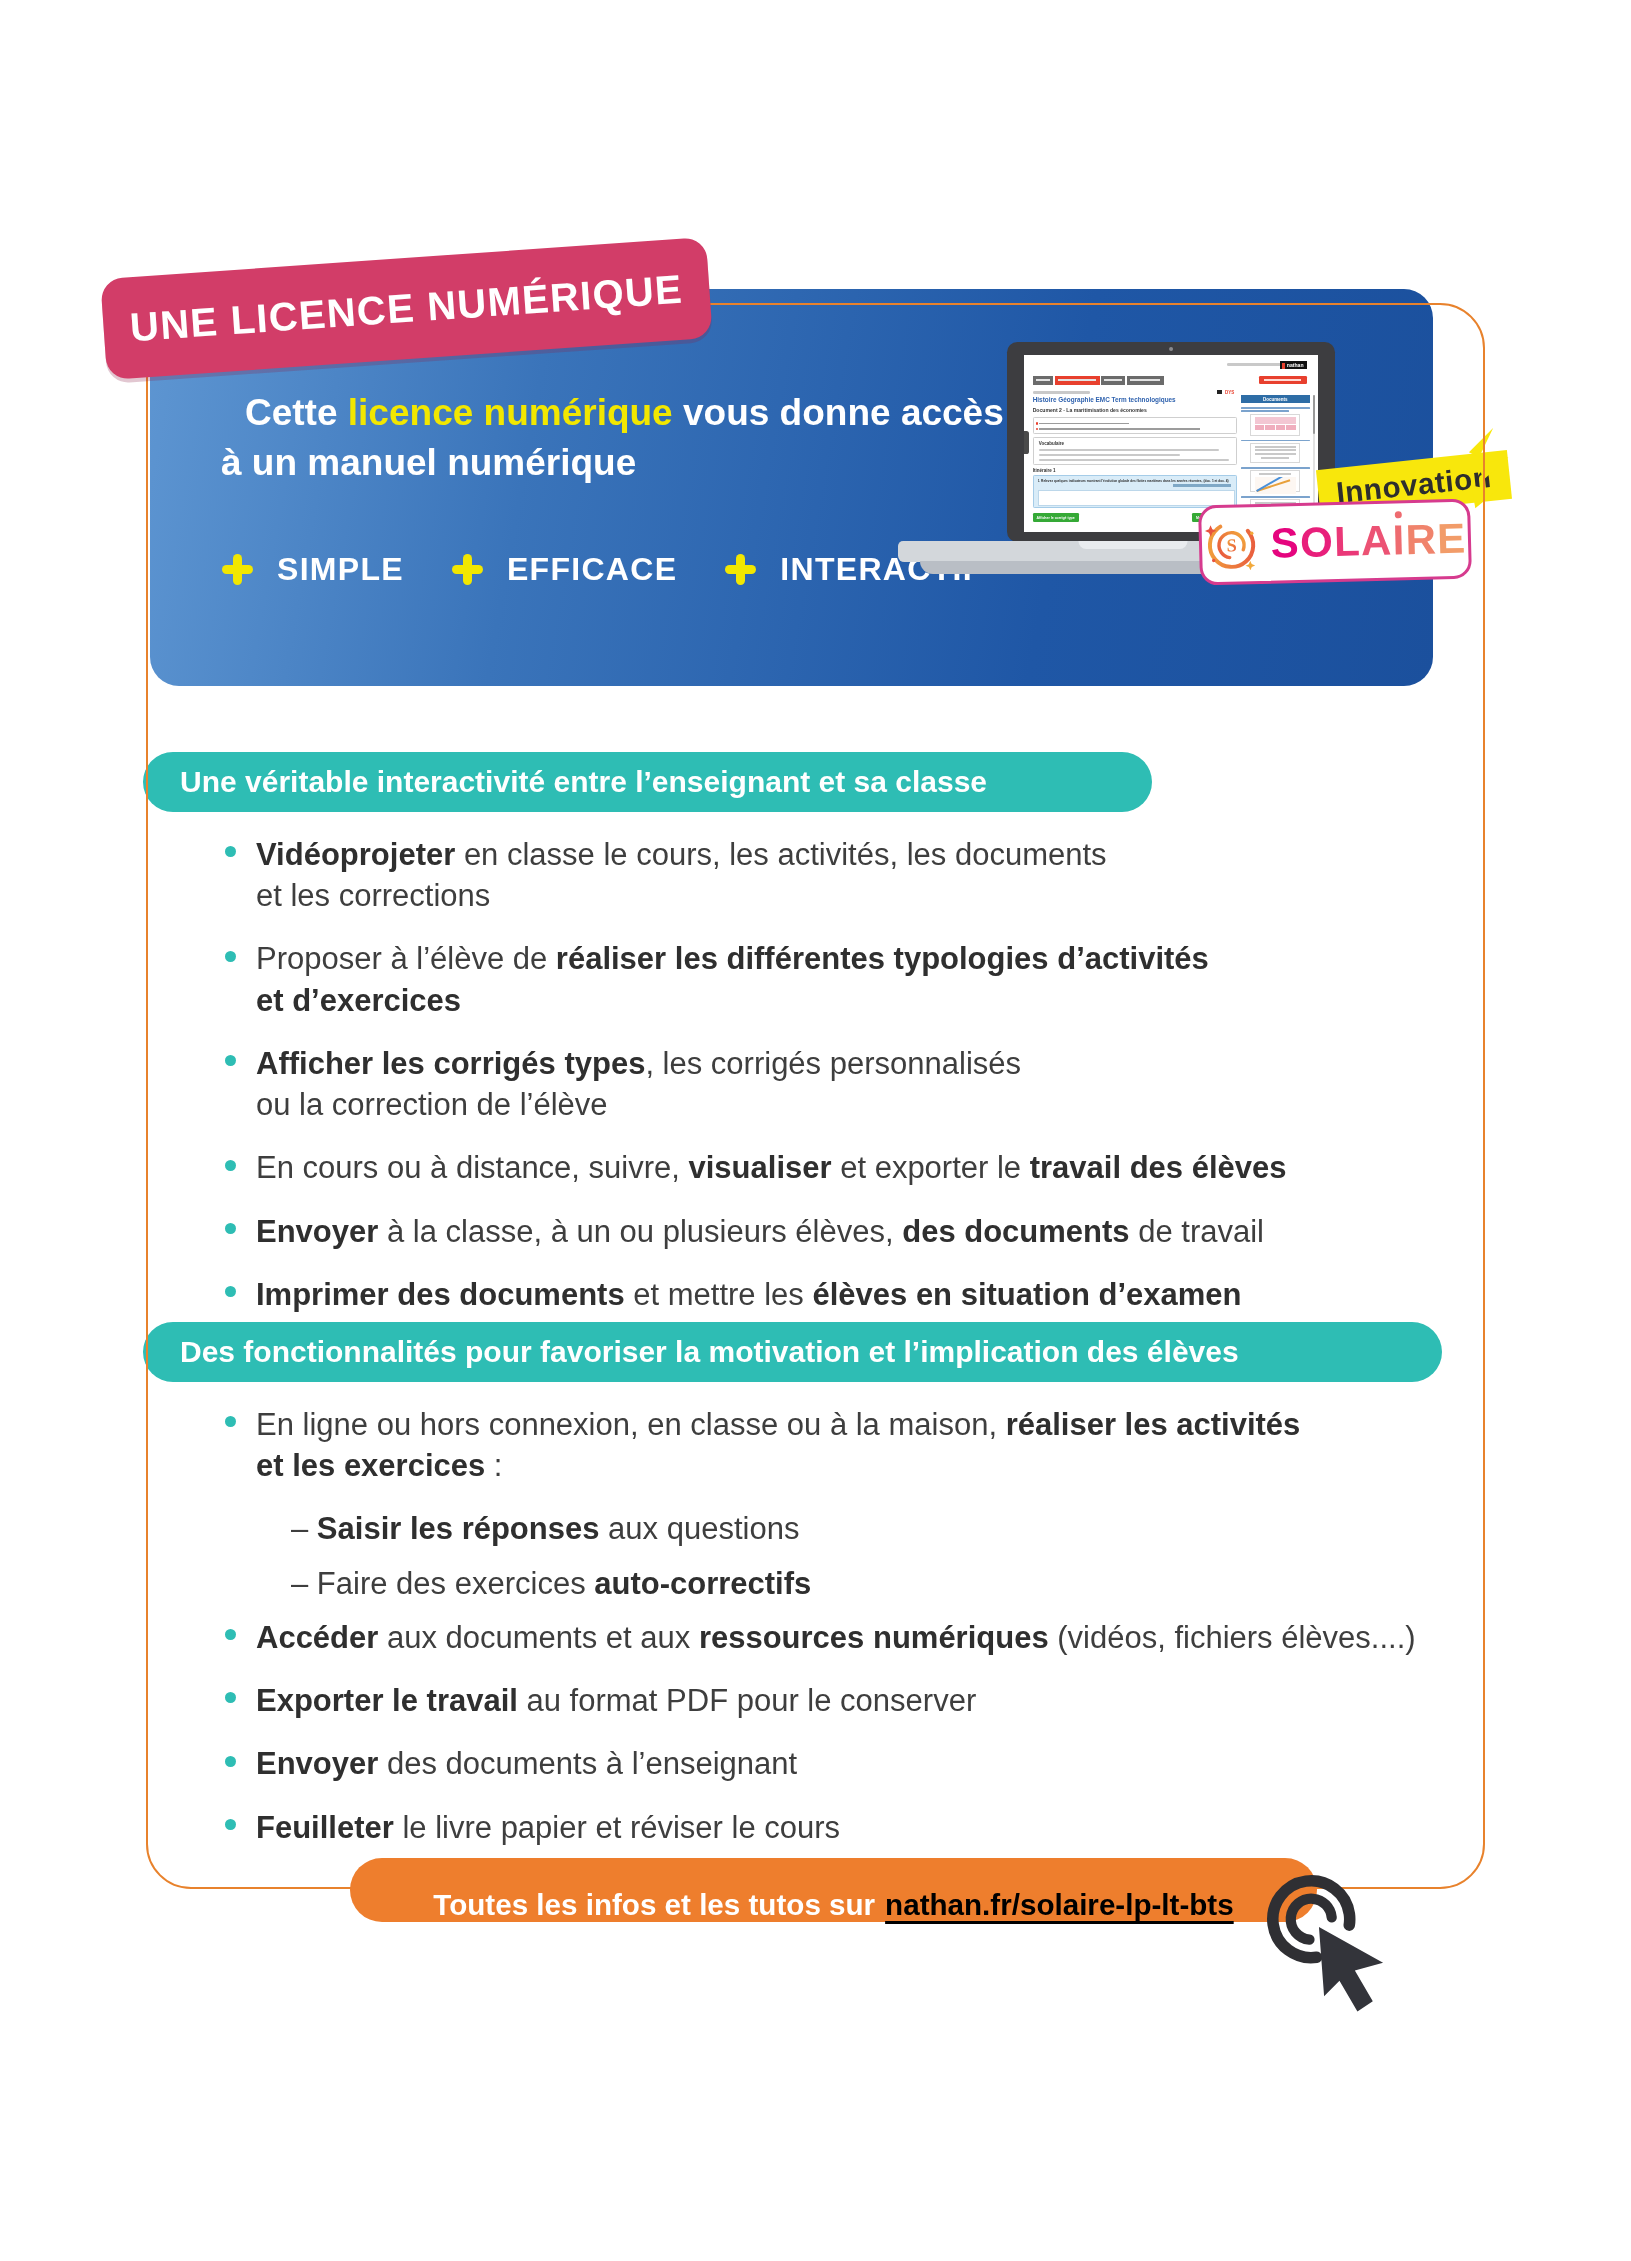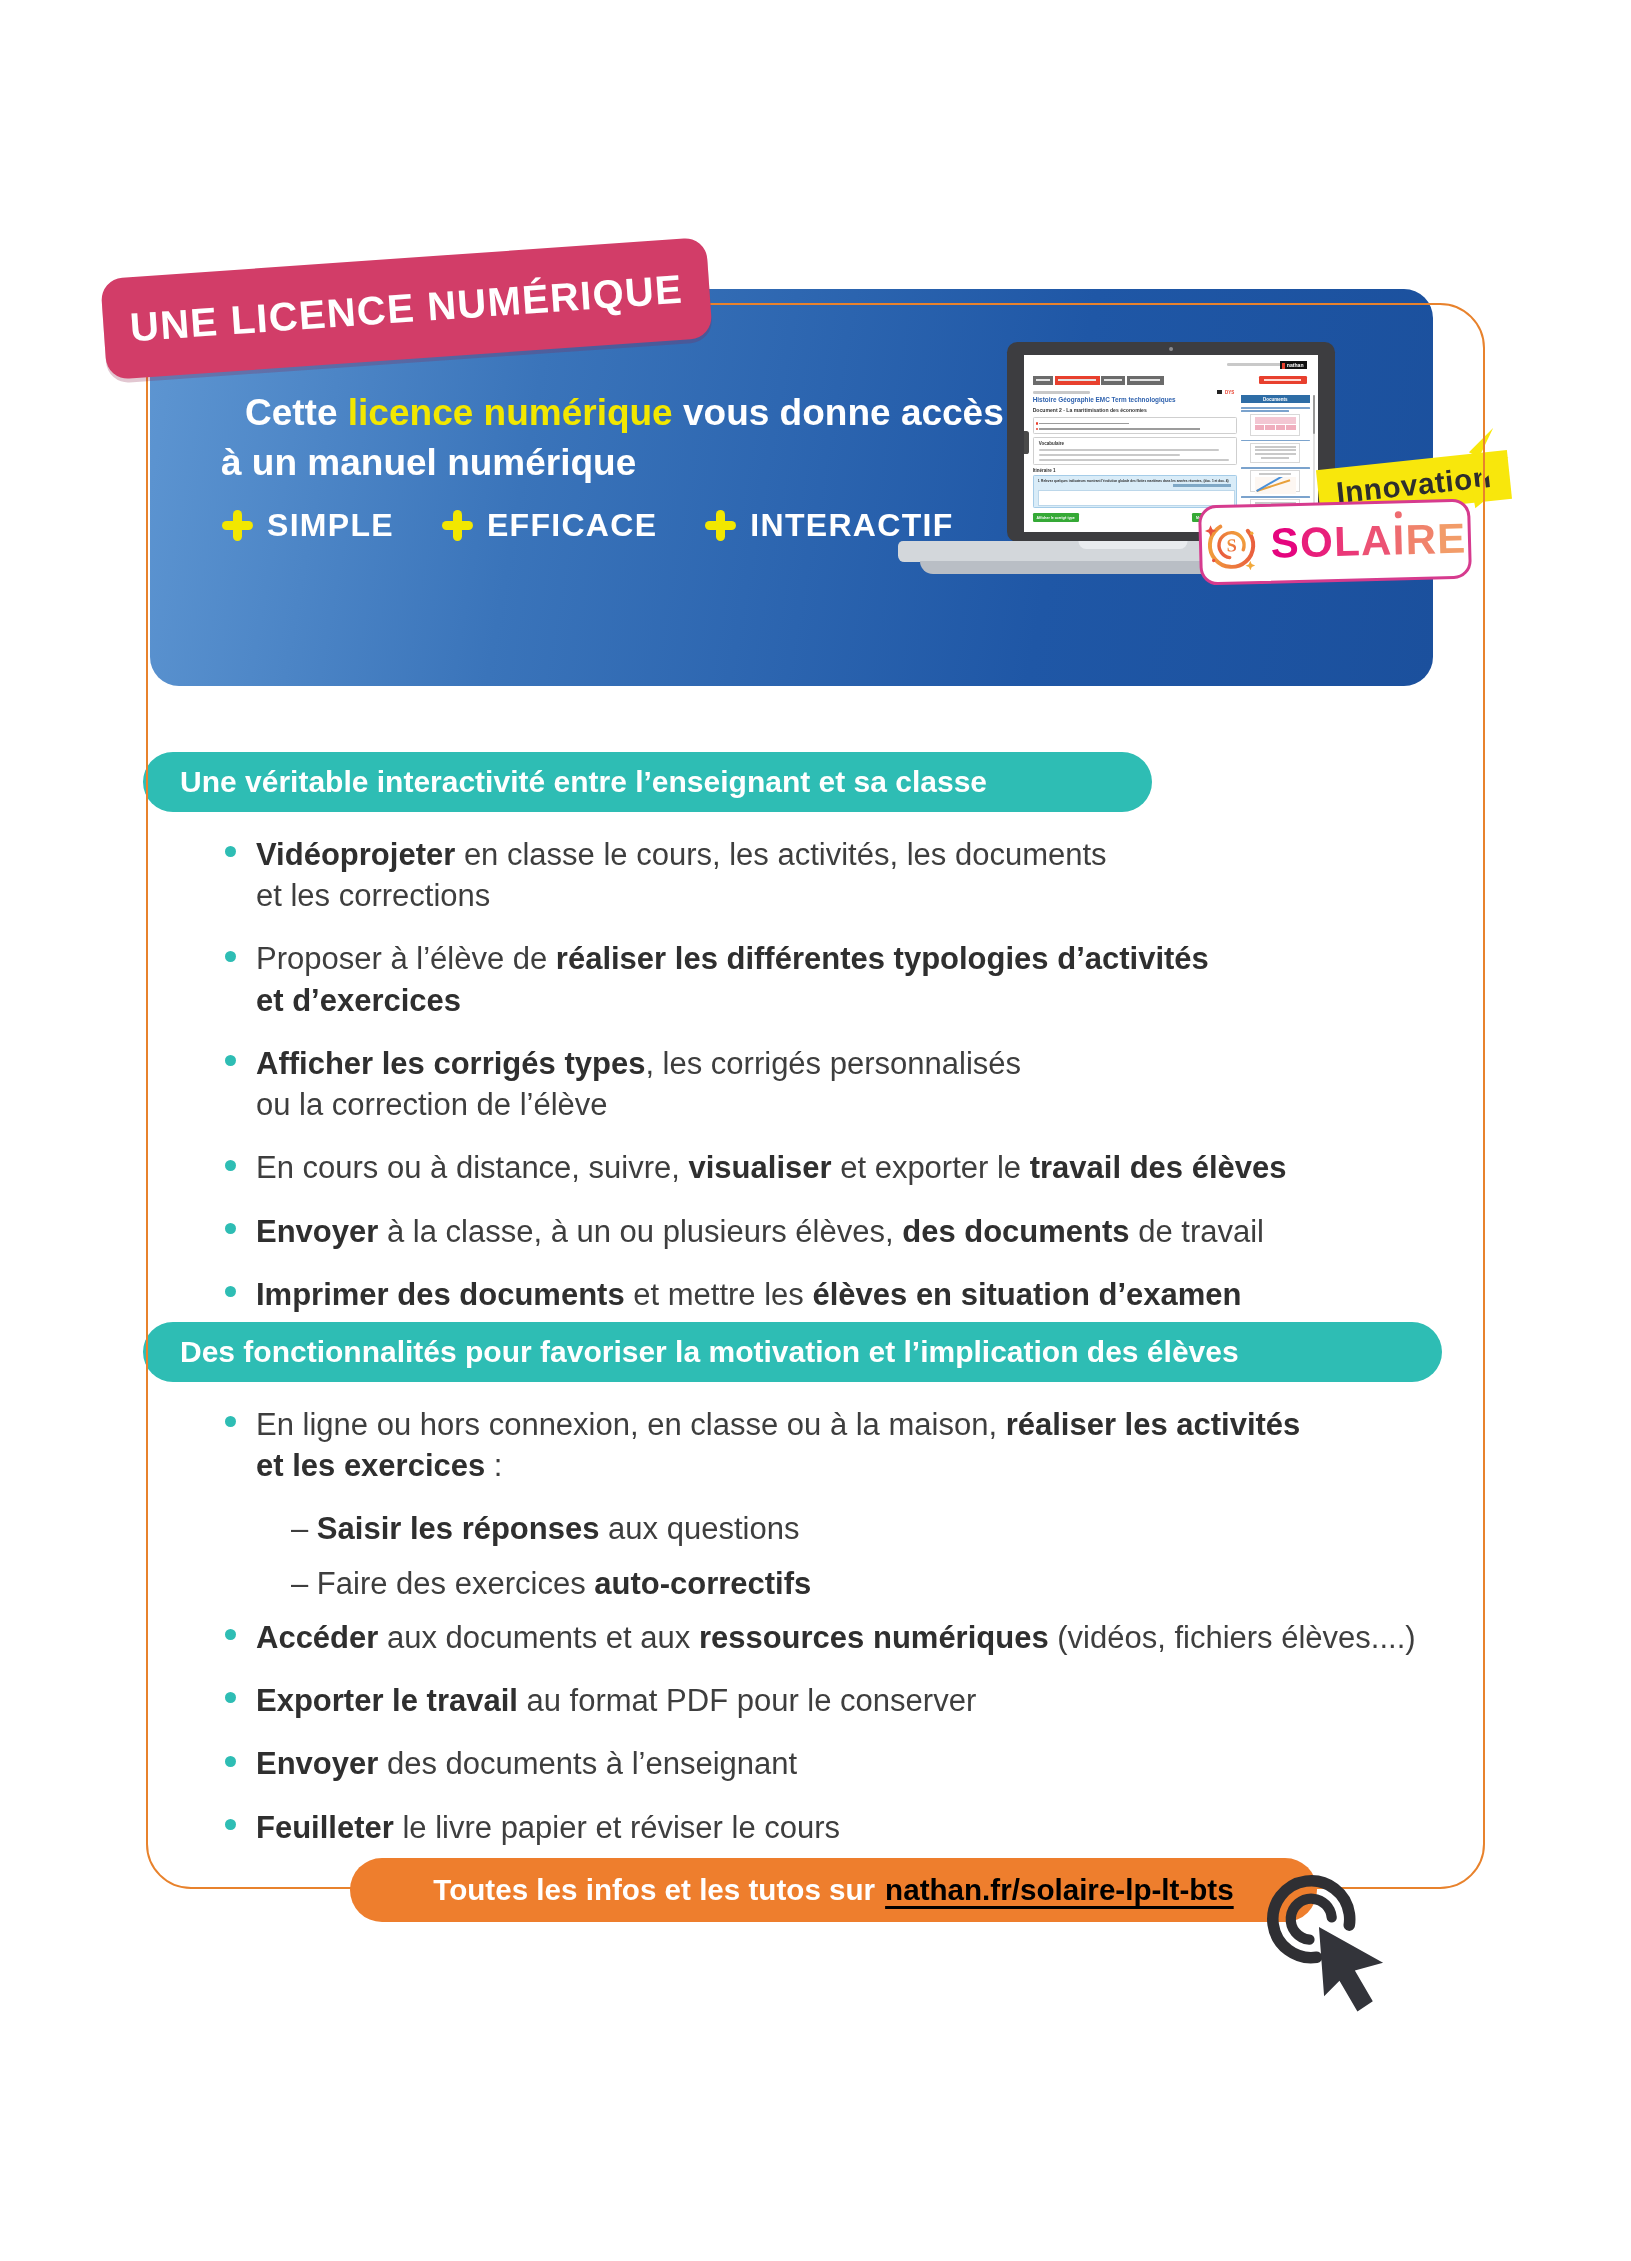--- a/index.html
+++ b/index.html
@@ -19,21 +19,21 @@
 
   
   .hero { position:absolute; left:150px; top:289px; width:1283px; height:397px;
           border-radius:29px; z-index:1;
           background:linear-gradient(100deg,#5e96d2 0%, #3a74ba 30%, #1f57a6 70%, #1b509d 100%); }
   .hero-line { position:absolute; left:71px; color:#fff; font-size:37px; font-weight:700; white-space:nowrap; }
   .hero-line.l1 { top:103px;margin-left:24px; }
   .hero-line.l2 { top:153px; }
   .hero-line .hl { color:#f2e700; }
   .features { position:absolute; left:72px; top:218px; display:flex; gap:48px; align-items:center; }
-  .feature { display:flex; align-items:center; gap:14px; }
+  .feature { display:flex; align-items:center; gap:24px;margin-top:44px; }
   .plus { position:relative; width:31px; height:31px; flex:0 0 31px; }
   .plus::before, .plus::after { content:""; position:absolute; background:#f2e700; border-radius:4.5px; }
   .plus::before { left:0; top:11px; width:31px; height:9px; }
   .plus::after  { left:11px; top:0; width:9px; height:31px; }
   .feature b { color:#fff; font-size:32px; font-weight:700; letter-spacing:1.3px; }
   .strip { position:absolute; left:72px; top:319px; display:inline-block; background:#d23d68;
            color:#fff; font-size:29px; font-weight:700; padding:13px 26px; white-space:nowrap; }
 
   
   .laptop { position:absolute; z-index:2; }
@@ -128,21 +128,21 @@
                         border-radius:50%; background:#2ebdb4; }
   ul.blist li b { font-weight:700; color:#2f2f2f; }
   ul.blist li.indent { margin-left:66px; padding-left:0; margin-bottom:13px; }
   ul.blist li.indent::before { display:none; }
   ul.blist li.first-sub { margin-top:3.9px; }
   ul.blist li.after-sub { margin-top:4px; }
 
   
   .footer-pill { position:absolute; left:350px; top:1858px; width:967px; height:64px;
                  background:#ee7e2d; border-radius:32px; z-index:6;
-                 display:flex; align-items:center; justify-content:center; gap:10px;
+                 display:flex; align-items:flex-end; justify-content:center; gap:10px;
                  color:#fff; font-size:29.6px; font-weight:700; white-space:nowrap; }
   .footer-pill a { color:#000000; text-decoration:underline; text-underline-offset:6.4px;
                    text-decoration-thickness:2.6px; }
   .cursor { position:absolute; left:1260px; top:1873px; z-index:7; }
 </style>
 </head>
 <body>
 
 <div class="page">
 

